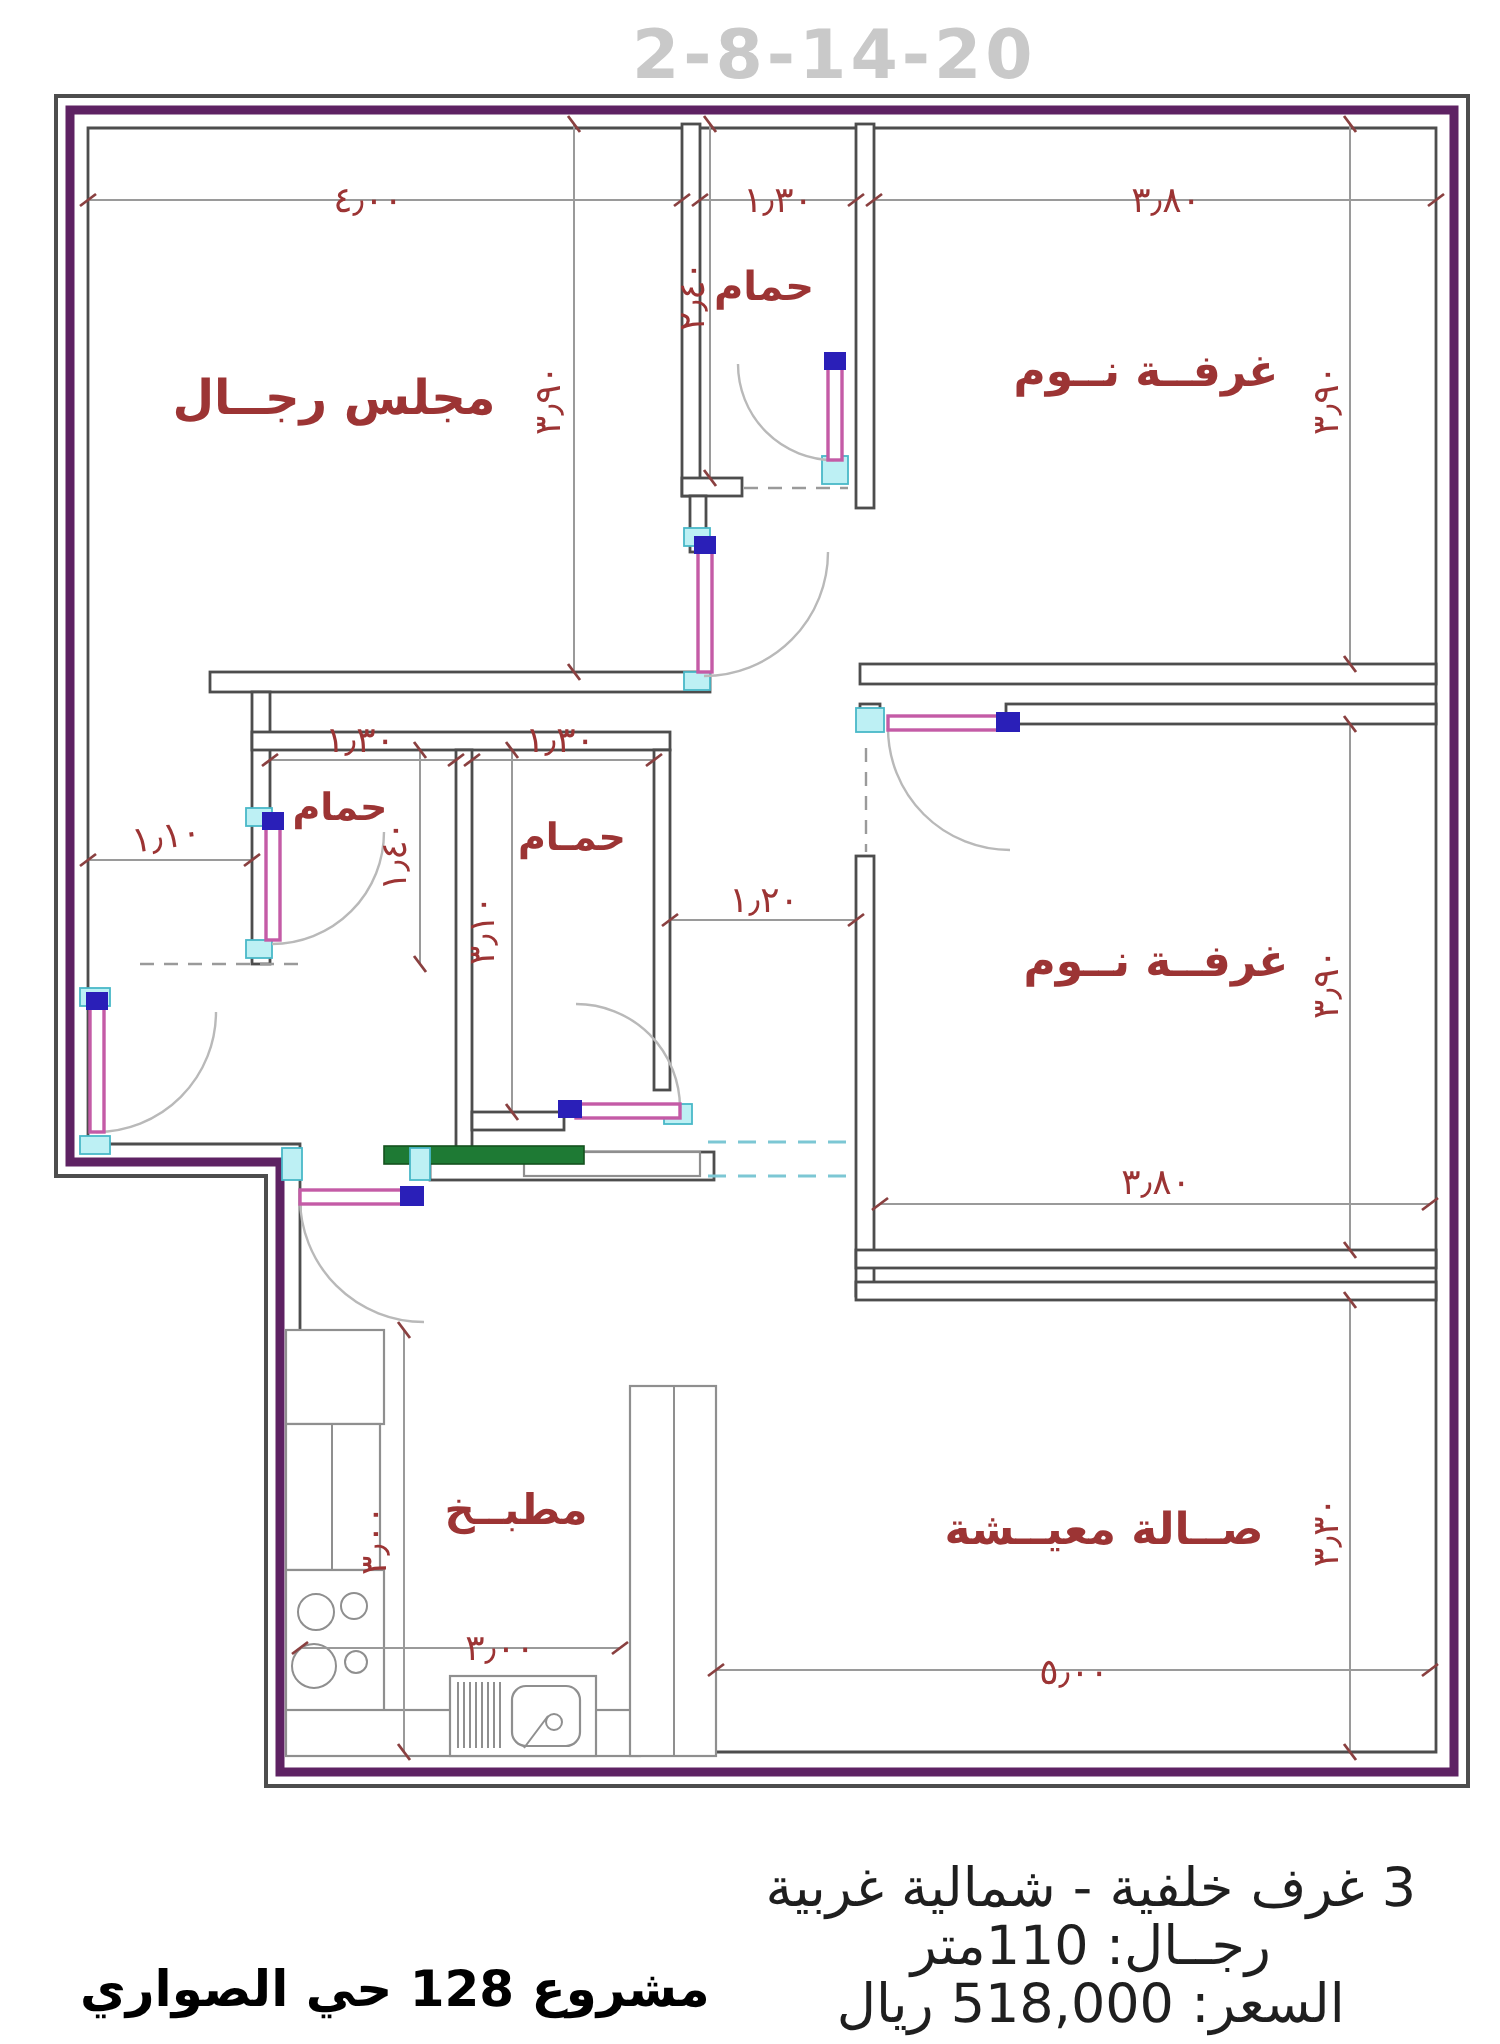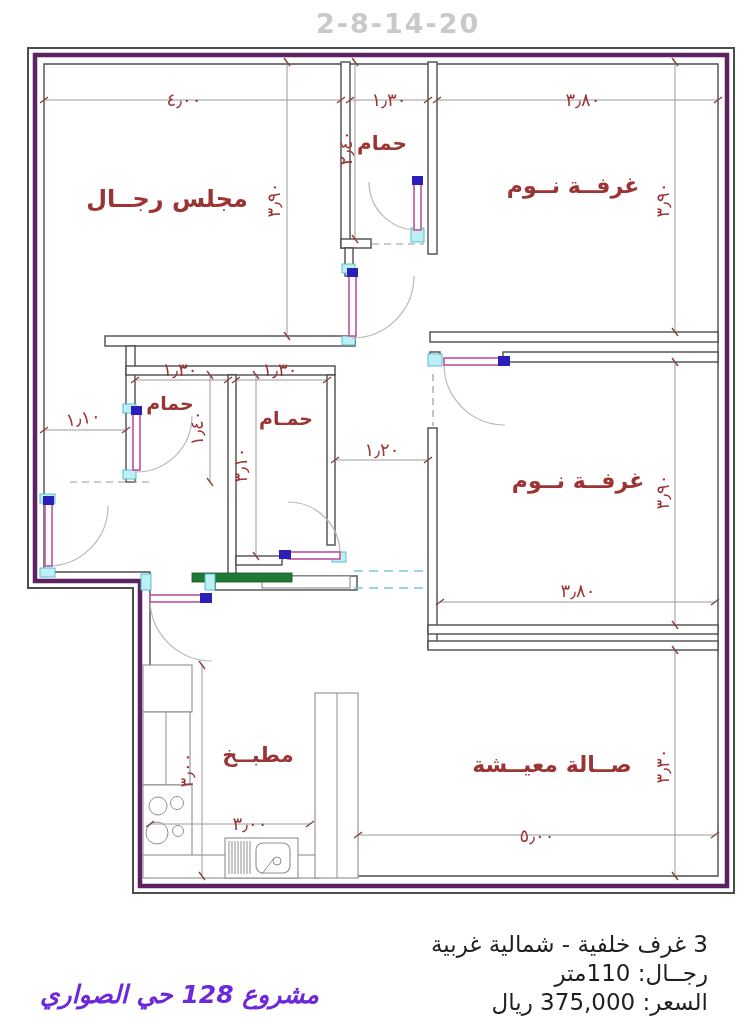--- a/index.html
+++ b/index.html
@@ -1,41 +1,41 @@
 <!DOCTYPE html>
 <html><head>
 <meta charset="utf-8">
 <style>
   html,body{margin:0;padding:0;background:#ffffff;}
   #page{position:relative;width:750px;height:1022px;background:#ffffff;overflow:hidden;
         font-family:"DejaVu Sans",sans-serif;}
-  #watermark{position:absolute;top:8px;left:316px;font-size:27px;font-weight:700;
+  #watermark{position:absolute;top:8px;left:316px;font-size:34px;font-weight:700;
              color:#c9c9c9;letter-spacing:2px;}
   svg{position:absolute;top:0;left:0;}
   
   .ext{fill:none;stroke:#4d4d4d;}
   .purple{fill:none;stroke:#5e2263;stroke-width:4.5;}
   .w{fill:#ffffff;stroke:#4d4d4d;stroke-width:1.4;}
   .fx{fill:#ffffff;stroke:#8f8f8f;stroke-width:1.1;}
   .fxl{stroke:#8f8f8f;stroke-width:1;fill:none;}
   .dl{stroke:#9a9a9a;stroke-width:1;marker-start:url(#tk);marker-end:url(#tk);}
   .dash{stroke:#9a9a9a;stroke-width:1.2;stroke-dasharray:7,5;fill:none;}
   .dashc{stroke:#7cc7d4;stroke-width:1.6;stroke-dasharray:9,6;fill:none;}
   .leaf{fill:#ffffff;stroke:#c45ba6;stroke-width:1.7;}
   .cap{fill:#2a1fb8;}
   .arc{fill:none;stroke:#b9b9b9;stroke-width:1.2;}
   .sill{fill:#bdf0f4;stroke:#49b8c8;stroke-width:0.9;}
   .green{fill:#1e7a34;stroke:#14521f;stroke-width:0.8;}
   .lbl{fill:#9c3434;font-weight:600;text-anchor:middle;font-family:"DejaVu Sans",sans-serif;}
   .dim{fill:#9c3434;font-size:18px;text-anchor:middle;font-family:"DejaVu Sans",sans-serif;}
   
-  #footer-right{position:absolute;top:930px;right:42px;text-align:right;direction:rtl;
-                color:#1f1f1f;font-size:23px;line-height:29px;}
-  #footer-left{position:absolute;top:980px;left:40px;direction:rtl;color:#6d28d9;
-               font-size:25px;font-weight:700;font-style:italic;}
+  #footer-right{position:absolute;top:930px;right:42px;text-align:center;direction:rtl;
+                color:#1f1f1f;font-size:27px;line-height:29px;}
+  #footer-left{position:absolute;top:980px;left:40px;direction:rtl;color:#000000;
+               font-size:25px;font-weight:700;}
 </style>
 </head>
 <body>
 
 <div id="page">
 
   <div id="watermark">2-8-14-20</div>
 
   <svg width="750" height="1022" viewBox="0 0 750 1022">
     <defs>
@@ -202,17 +202,17 @@
       <text class="lbl" font-size="19" x="286" y="425">حمـام</text>
       <text class="lbl" font-size="22" x="578" y="488">غرفــة نــوم</text>
       <text class="lbl" font-size="21" x="258" y="762">مطبــخ</text>
       <text class="lbl" font-size="22" x="552" y="772">صــالة معيــشة</text>
     </g>
   </svg>
 
   <div id="footer-right">
     <div>3 غرف خلفية - شمالية غربية</div>
     <div>رجــال: 110متر</div>
-    <div>السعر: 375,000 ريال</div>
+    <div>السعر: 518,000 ريال</div>
   </div>
   <div id="footer-left">مشروع 128 حي الصواري</div>
 
 </div>
 
 </body></html>

